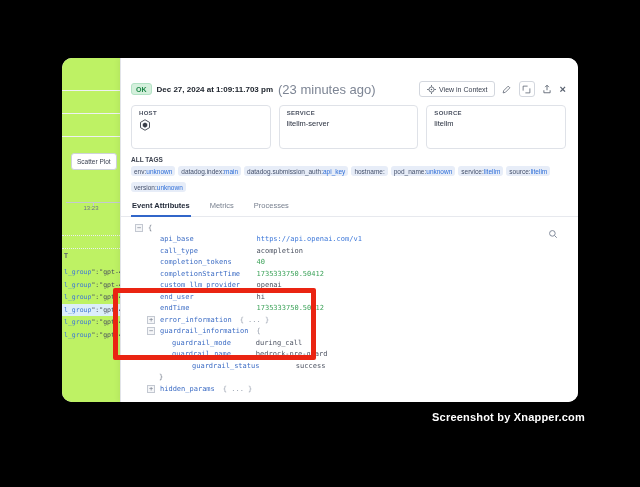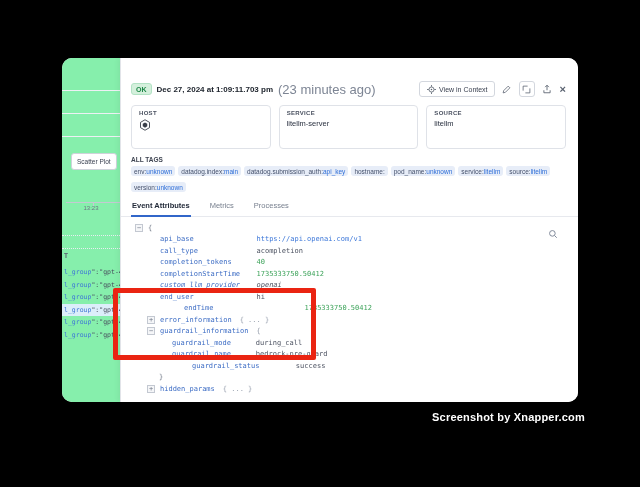--- a/index.html
+++ b/index.html
@@ -2,21 +2,21 @@
 <html><head>
 <meta charset="utf-8">
 <style>
   html,body{margin:0;padding:0;background:#000;}
   .canvas{position:relative;width:640px;height:487px;background:#000;overflow:hidden;
           font-family:"Liberation Sans",sans-serif;}
   .card{position:absolute;left:62px;top:58px;width:516px;height:344px;background:#fff;
         border-radius:10px;overflow:hidden;box-shadow:0 18px 50px rgba(0,0,0,.55);}
 
   
-  .bg-strip{position:absolute;left:0;top:0;width:58px;height:100%;background:#86efac;}
+  .bg-strip{position:absolute;left:0;top:0;width:58px;height:100%;background:#bef264;}
   .strip-line{position:absolute;left:0;right:0;height:1px;background:#eef0f4;}
   .scatter-btn{position:absolute;left:9px;top:95px;height:17px;line-height:15px;padding:0 5px;
                border:1px solid #cfd3da;border-radius:3px;font-size:6.5px;color:#3a4150;
                background:#fff;white-space:nowrap;box-sizing:border-box;}
   .axis{position:absolute;left:4px;top:144px;width:54px;border-top:1px solid #c4c9d2;}
   .axis-tick{position:absolute;left:50%;top:0;width:1px;height:3px;background:#c4c9d2;}
   .tick-label{position:absolute;left:0;top:147px;width:58px;text-align:center;font-size:6px;color:#6d7585;}
   .dotline{position:absolute;left:0;right:0;border-top:1px dotted #e9ecf1;}
   .list-header{position:absolute;left:2px;top:194px;font-size:6.5px;font-weight:bold;color:#596070;}
   .bg-rows{position:absolute;left:0;top:208px;right:0;}
@@ -224,31 +224,31 @@
             <div class="trow" style="padding-left: 26px;">
               <span class="exp-sp"></span>
               <span class="tkey" style="min-width: 21ch;">completion_tokens</span>
               <span class="tval number">40</span>
             </div>
             <div class="trow" style="padding-left: 26px;">
               <span class="exp-sp"></span>
               <span class="tkey" style="min-width: 21ch;">completionStartTime</span>
               <span class="tval number">1735333750.50412</span>
             </div>
-            <div class="trow" style="padding-left: 26px; font-style: italic;">
+            <div class="trow" style="padding-left: 26px;">
               <span class="exp-sp"></span>
               <span class="tkey" style="min-width: 21ch;">custom_llm_provider</span>
               <span class="tval string">openai</span>
             </div>
             <div class="trow" style="padding-left: 26px;">
               <span class="exp-sp"></span>
               <span class="tkey" style="min-width: 21ch;">end_user</span>
               <span class="tval string">hi</span>
             </div>
-            <div class="trow" style="padding-left: 26px; gap: 24px;">
+            <div class="trow" style="padding-left: 26px;">
               <span class="exp-sp"></span>
               <span class="tkey" style="min-width: 21ch;">endTime</span>
               <span class="tval number">1735333750.50412</span>
             </div>
             <div class="trow" style="padding-left: 26px;">
               <span class="exp">+</span>
               <span class="tkey">error_information</span>
               <span class="tsuf">{ ... }</span>
             </div>
             <div class="trow" style="padding-left: 26px;">

